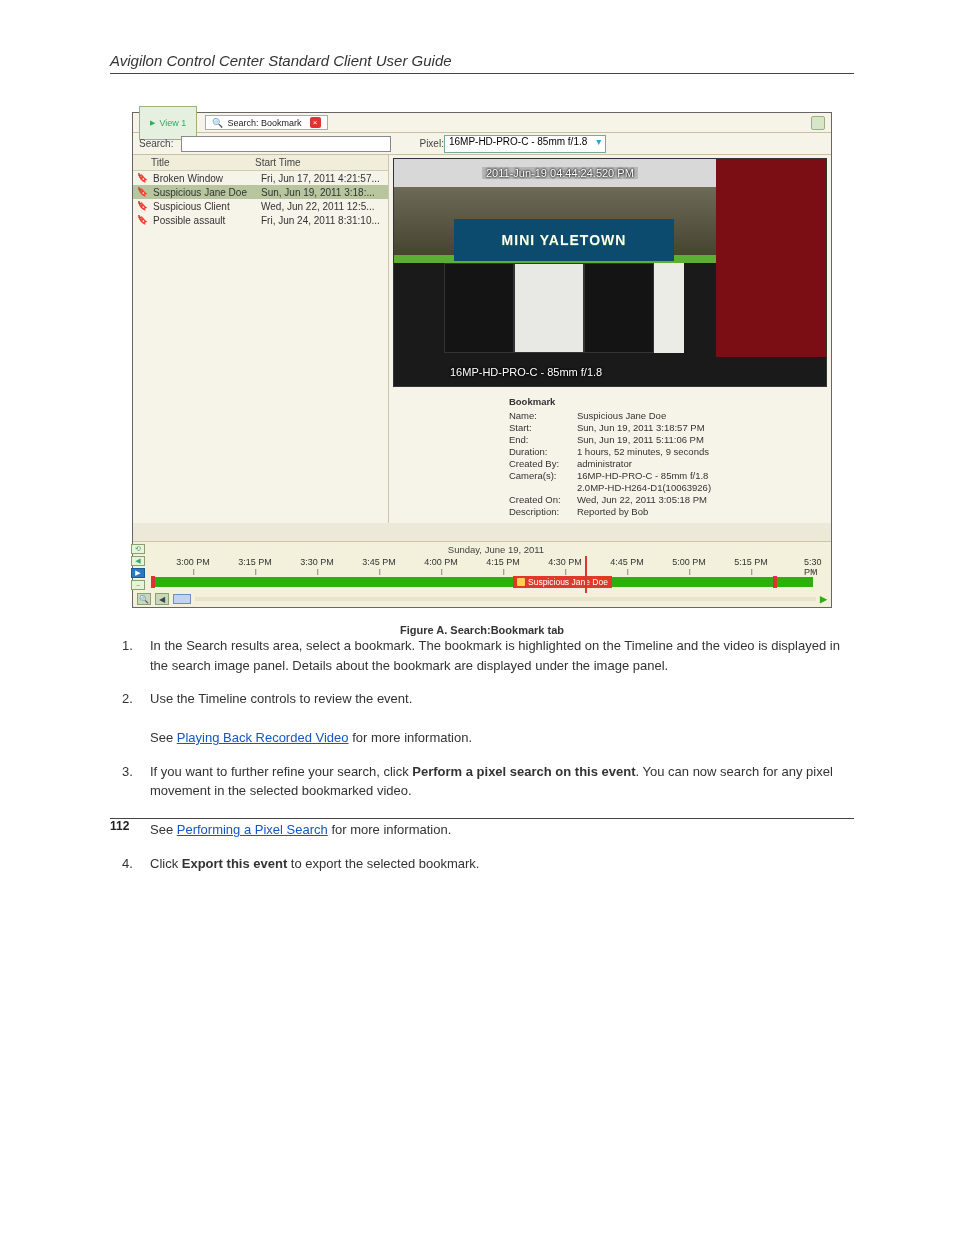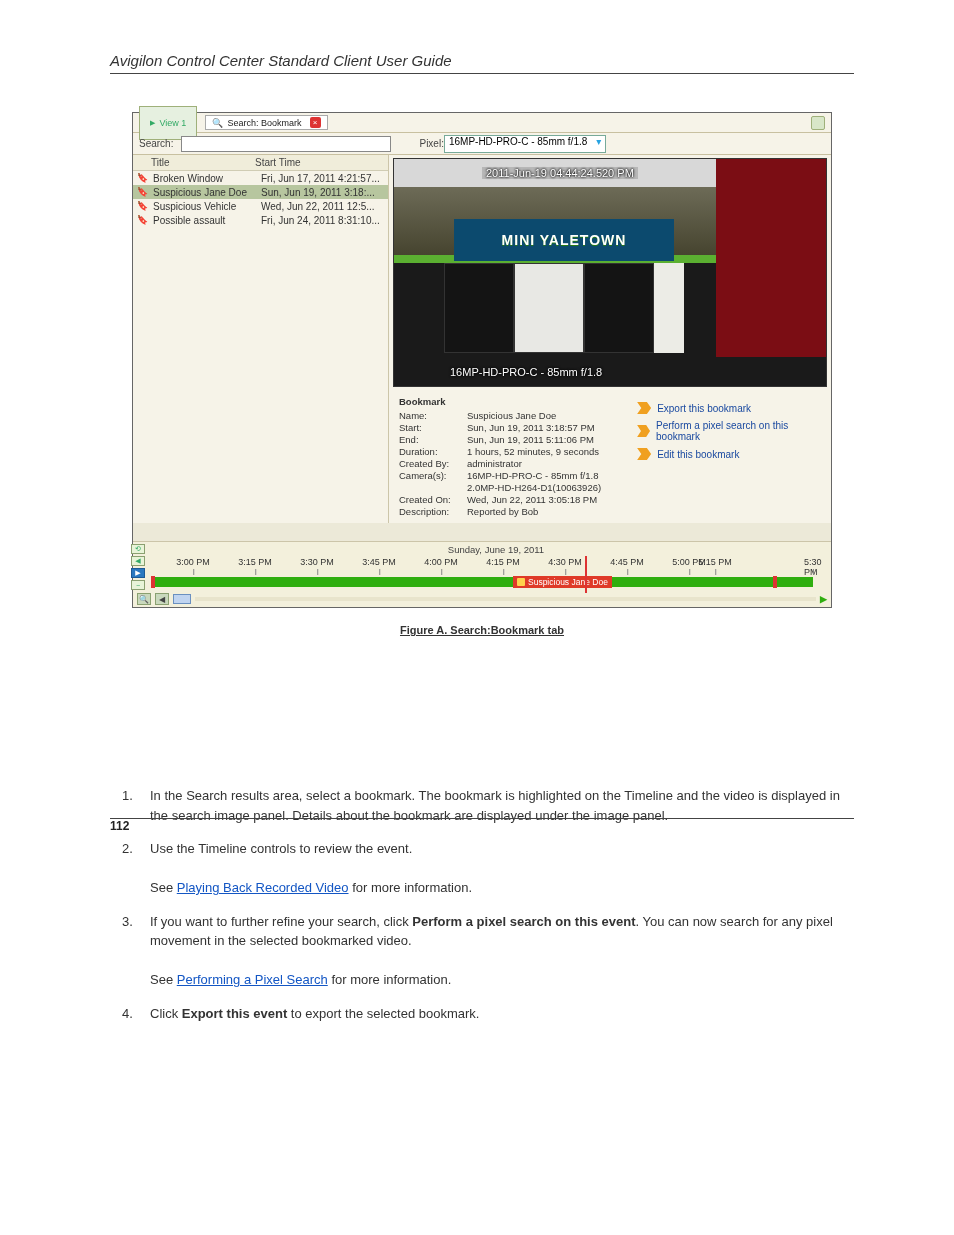--- a/index.html
+++ b/index.html
@@ -68,21 +68,21 @@
   .scrollrow { display:flex; align-items:center; height:16px; padding:0 4px; gap:4px; margin-top:2px;}
   .scrollrow .btn { width:14px;height:12px; background:#c9d8bc; border:1px solid #8aa070; display:flex;align-items:center;justify-content:center; font-size:8px;}
   .scrollrow .thumb { width:18px;height:10px; background:#c0d4f0; border:1px solid #6a90c0;}
   .scrollrow .track { flex:1; height:4px; background:#e8e4cc;}
   .scrollrow .end-arrow { color:#2fae0f; font-weight:bold;}
   .side-icons { position:absolute; left:-2px; top:2px; width:18px; display:flex; flex-direction:column; gap:2px;}
   .side-icons div { width:14px; height:10px; border:1px solid #8aa070; background:#e8f4d8; font-size:7px; display:flex;align-items:center;justify-content:center; color:#3a6;}
   .side-blue { background:#2a78c0 !important; border-color:#1c5a96 !important; color:#fff !important;}
   .playhead { position:absolute; top:14px; bottom:14px; width:2px; background:#d33; left:452px;}
   
-  .fig-caption { text-align:center; font-size:11px; font-weight:bold; color:#333; margin-top:-172px; margin-bottom:150px;text-decoration:underline;}
+  .fig-caption { text-align:center; font-size:11px; font-weight:bold; color:#333; margin-top:-172px; }
   
   .section-heading { font-size:24px; color:#333; border-bottom:1px solid #333; padding-bottom:3px; margin-bottom:30px;}
   
   ol.steps { list-style:none; padding-left:40px; font-size:13px; color:#333; }
   ol.steps > li { margin-bottom:14px; position:relative; line-height:1.5;}
   ol.steps > li .num { position:absolute; left:-28px; top:0;}
   ol.steps a { color:#1356c4; text-decoration:underline; }
   
   .footer { position:absolute; left:110px; right:100px; bottom:40px; border-top:1px solid #444; font-size:12px; font-weight:bold; }
 </style>
@@ -126,21 +126,21 @@
           <span class="ttl">Broken Window</span>
           <span class="tm">Fri, Jun 17, 2011 4:21:57...</span>
         </div>
         <div class="list-row sel">
           <span class="ico">🔖</span>
           <span class="ttl">Suspicious Jane Doe</span>
           <span class="tm">Sun, Jun 19, 2011 3:18:...</span>
         </div>
         <div class="list-row">
           <span class="ico">🔖</span>
-          <span class="ttl">Suspicious Vehicle</span>
+          <span class="ttl">Suspicious Client</span>
           <span class="tm">Wed, Jun 22, 2011 12:5...</span>
         </div>
         <div class="list-row">
           <span class="ico">🔖</span>
           <span class="ttl">Possible assault</span>
           <span class="tm">Fri, Jun 24, 2011 8:31:10...</span>
         </div>
       </div>
 
       <div class="rightpane">
@@ -177,25 +177,20 @@
             <div class="v">administrator</div>
             <div class="k">Camera(s):</div>
             <div class="v">16MP-HD-PRO-C - 85mm f/1.8</div>
             <div class="k"></div>
             <div class="v">2.0MP-HD-H264-D1(10063926)</div>
             <div class="k">Created On:</div>
             <div class="v">Wed, Jun 22, 2011 3:05:18 PM</div>
             <div class="k">Description:</div>
             <div class="v">Reported by Bob</div>
           </div>
-          <div class="details-right">
-            <a class="det-link">Export this bookmark</a>
-            <a class="det-link">Perform a pixel search on this bookmark</a>
-            <a class="det-link">Edit this bookmark</a>
-          </div>
         </div>
       </div>
     </div>
 
     <div class="timeline">
       <div class="side-icons">
         <div>⟲</div>
         <div>◀</div>
         <div class="side-blue">▶</div>
         <div>−</div>
@@ -204,21 +199,21 @@
       <div class="ticks">
         <span class="tick" style="left:60px">3:00 PM</span>
         <span class="tick" style="left:122px">3:15 PM</span>
         <span class="tick" style="left:184px">3:30 PM</span>
         <span class="tick" style="left:246px">3:45 PM</span>
         <span class="tick" style="left:308px">4:00 PM</span>
         <span class="tick" style="left:370px">4:15 PM</span>
         <span class="tick" style="left:432px">4:30 PM</span>
         <span class="tick" style="left:494px">4:45 PM</span>
         <span class="tick" style="left:556px">5:00 PM</span>
-        <span class="tick" style="left:582px">5:15 PM</span>
+        <span class="tick" style="left:618px">5:15 PM</span>
         <span class="tick" style="left:680px">5:30 PM</span>
       </div>
       <div class="barrow">
         <div class="greenbar" style="left:20px; width:660px;"></div>
         <div class="redmark" style="left:18px;"></div>
         <div class="redmark" style="left:640px;"></div>
         <div class="bk-tag">Suspicious Jane Doe</div>
       </div>
       <div class="playhead"></div>
       <div class="scrollrow">

